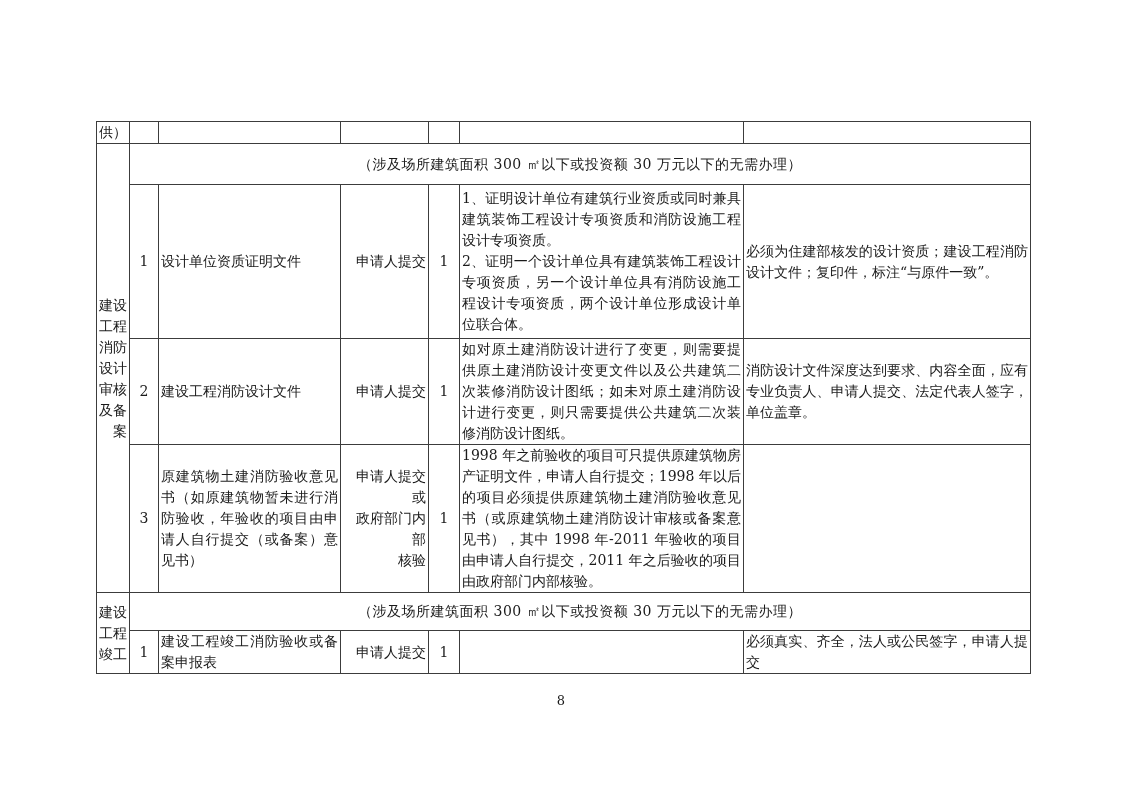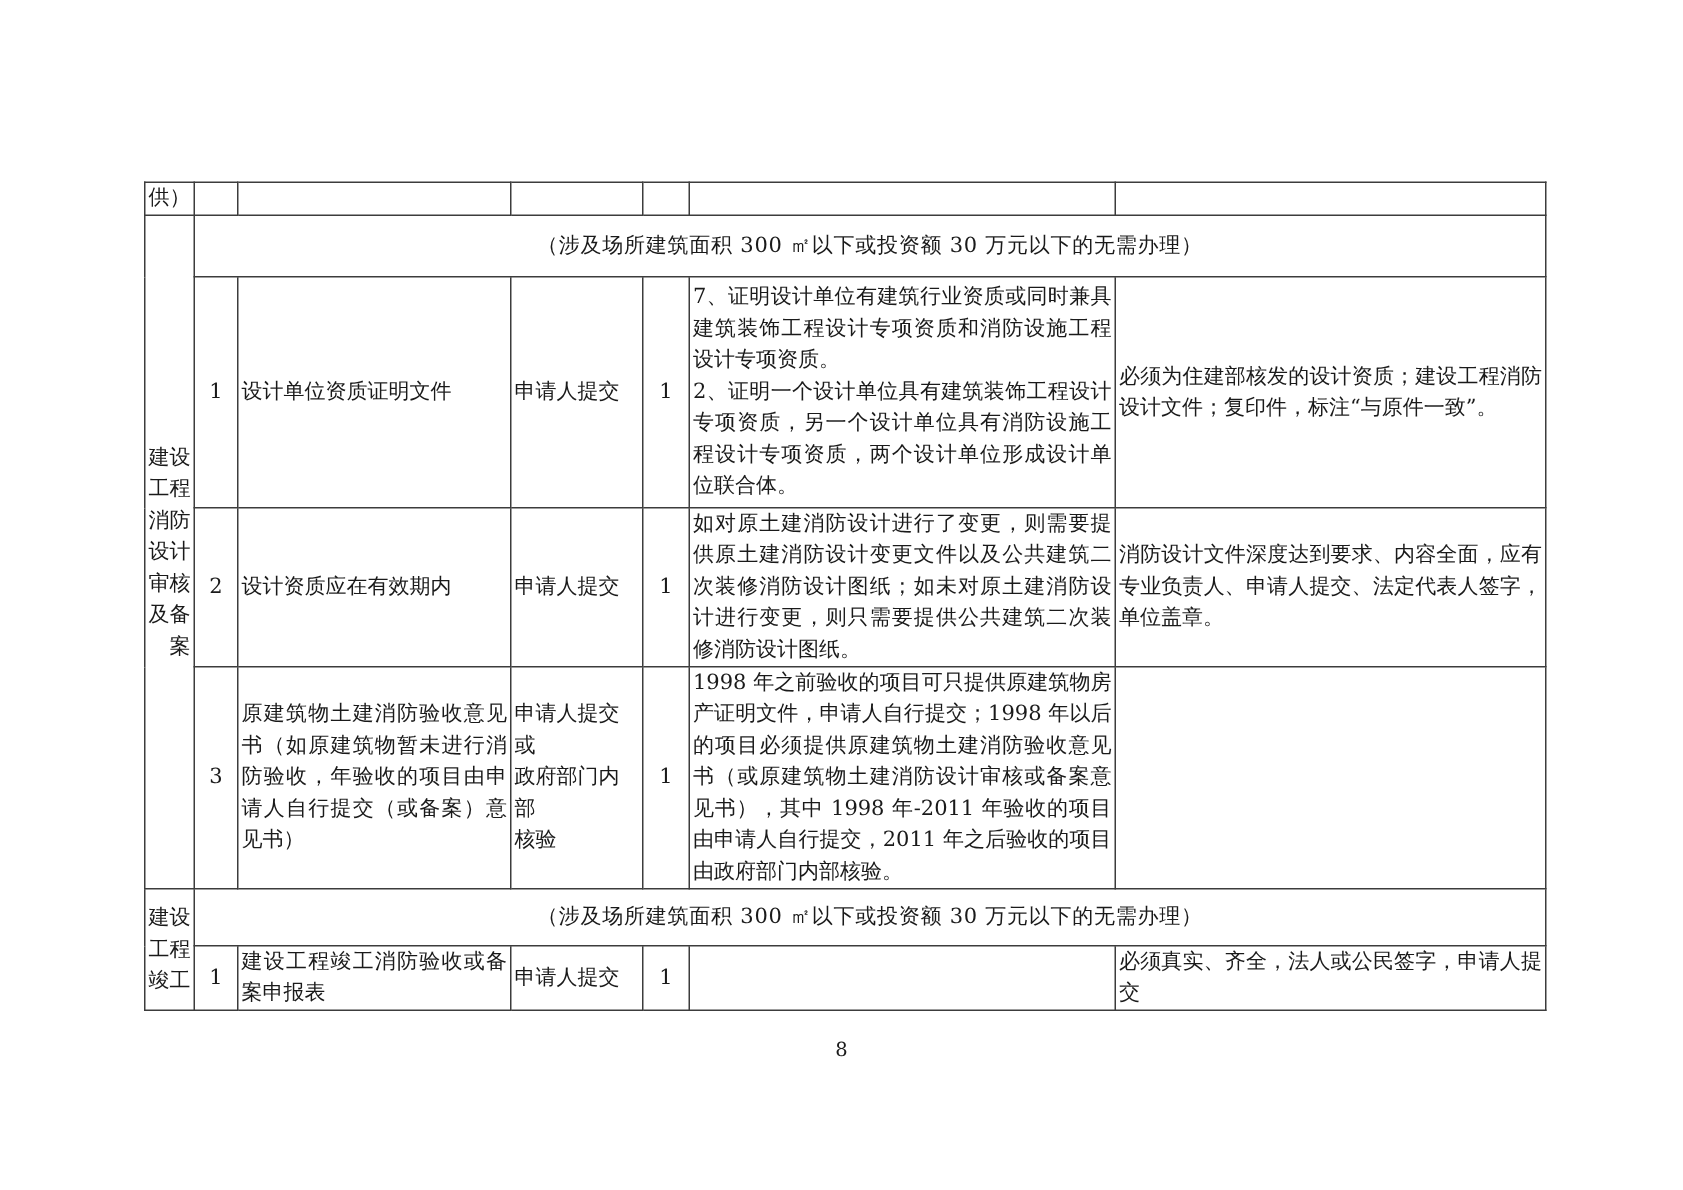--- a/index.html
+++ b/index.html
@@ -43,21 +43,21 @@
     text-align: center;
     font-weight: normal;
     font-size: 19px;
     letter-spacing: 0.5px;
     padding: 0;
   }
   td.num-cell, td.qty-cell {
     text-align: center;
   }
   td.submit-cell {
-    text-align: left;
+    text-align: right;
     white-space: pre-line;
     padding: 0 1px;
   }
   td.name-cell {
     text-align: justify;
   }
   td.desc-cell {
     text-align: justify;
     white-space: pre-line;
   }
@@ -114,28 +114,28 @@
 及备
 案</td>
       <td class="band-cell" colspan="6">（涉及场所建筑面积 300 ㎡以下或投资额 30 万元以下的无需办理）</td>
     </tr>
 
     <tr style="height:154px">
       <td class="num-cell">1</td>
       <td class="name-cell">设计单位资质证明文件</td>
       <td class="submit-cell">申请人提交</td>
       <td class="qty-cell">1</td>
-      <td class="desc-cell">7、证明设计单位有建筑行业资质或同时兼具建筑装饰工程设计专项资质和消防设施工程设计专项资质。
+      <td class="desc-cell">1、证明设计单位有建筑行业资质或同时兼具建筑装饰工程设计专项资质和消防设施工程设计专项资质。
 2、证明一个设计单位具有建筑装饰工程设计专项资质，另一个设计单位具有消防设施工程设计专项资质，两个设计单位形成设计单位联合体。</td>
       <td class="req-cell">必须为住建部核发的设计资质；建设工程消防设计文件；复印件，标注“与原件一致”。</td>
     </tr>
 
     <tr style="height:106px">
       <td class="num-cell">2</td>
-      <td class="name-cell">设计资质应在有效期内</td>
+      <td class="name-cell">建设工程消防设计文件</td>
       <td class="submit-cell">申请人提交</td>
       <td class="qty-cell">1</td>
       <td class="desc-cell">如对原土建消防设计进行了变更，则需要提供原土建消防设计变更文件以及公共建筑二次装修消防设计图纸；如未对原土建消防设计进行变更，则只需要提供公共建筑二次装修消防设计图纸。</td>
       <td class="req-cell">消防设计文件深度达到要求、内容全面，应有专业负责人、申请人提交、法定代表人签字，单位盖章。</td>
     </tr>
 
     <tr style="height:147px">
       <td class="num-cell">3</td>
       <td class="name-cell">原建筑物土建消防验收意见书（如原建筑物暂未进行消防验收，年验收的项目由申请人自行提交（或备案）意见书）</td>
       <td class="submit-cell">申请人提交或

